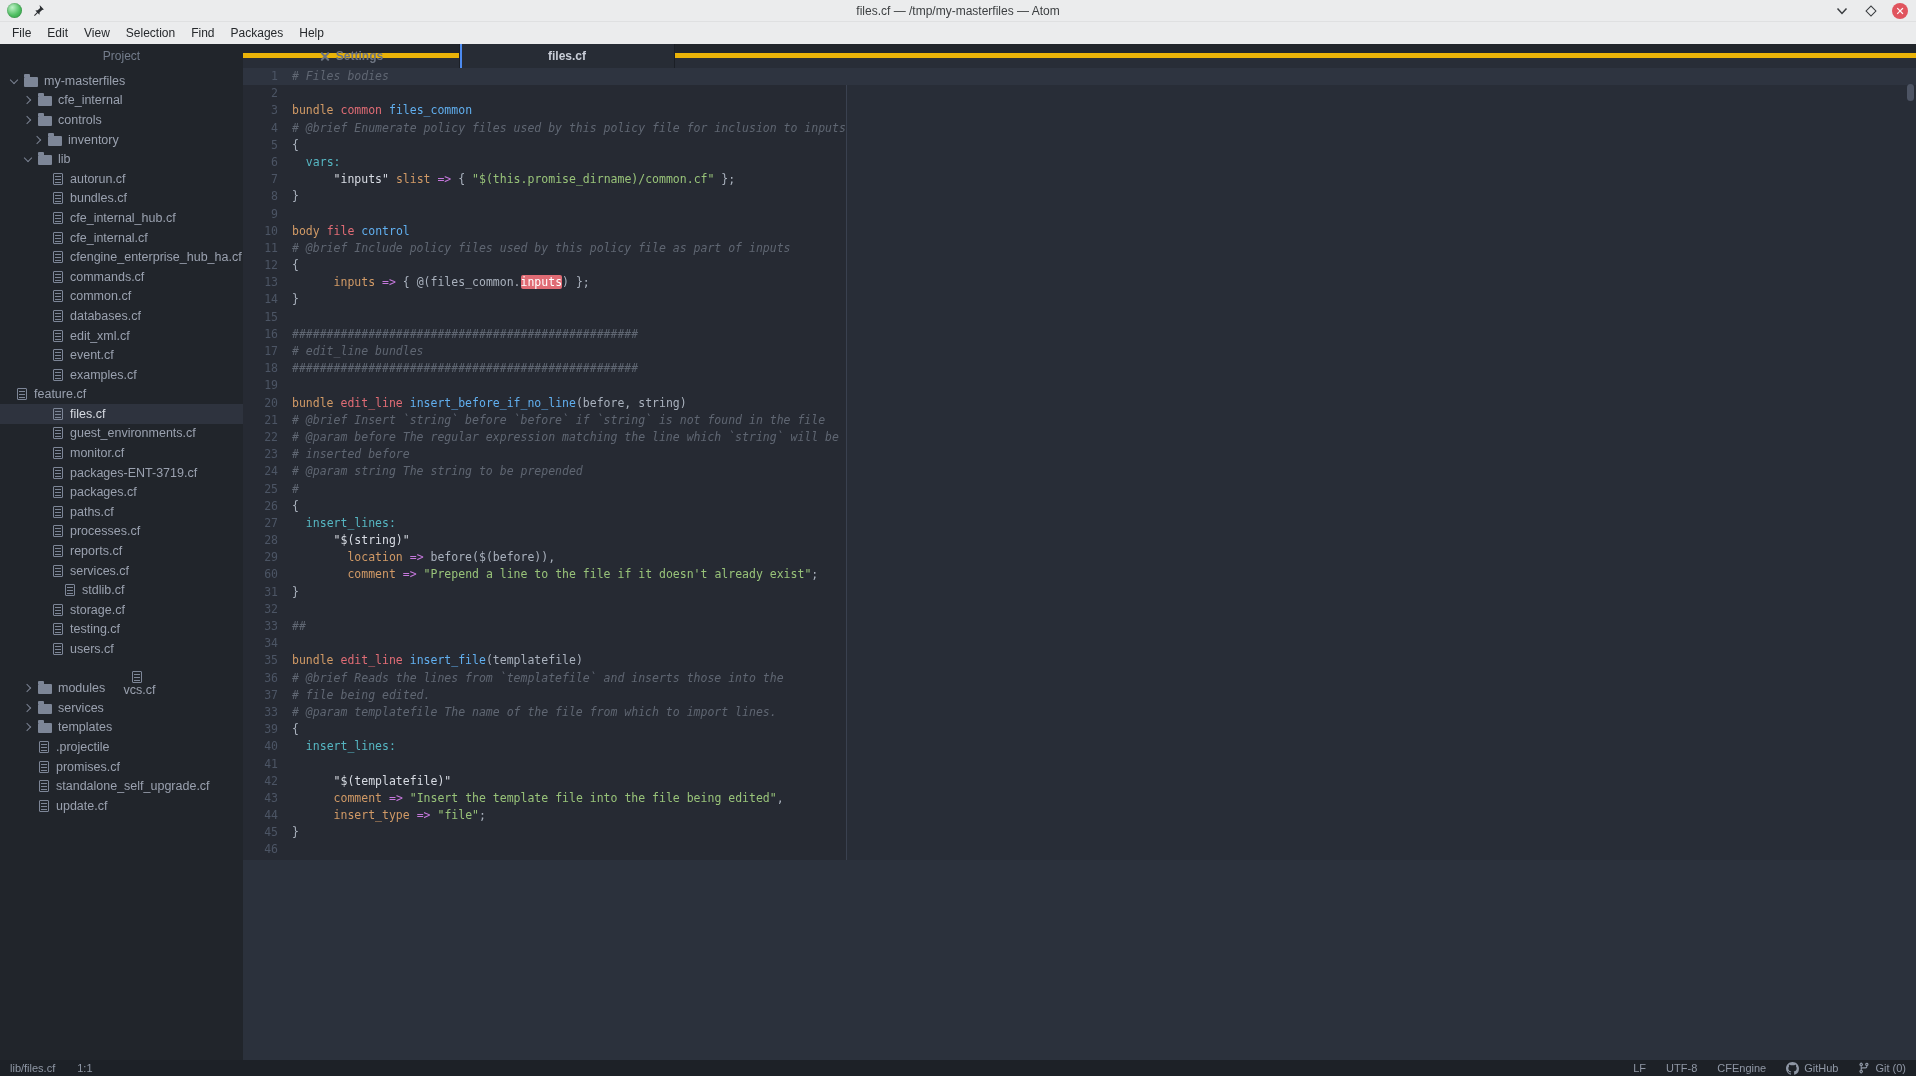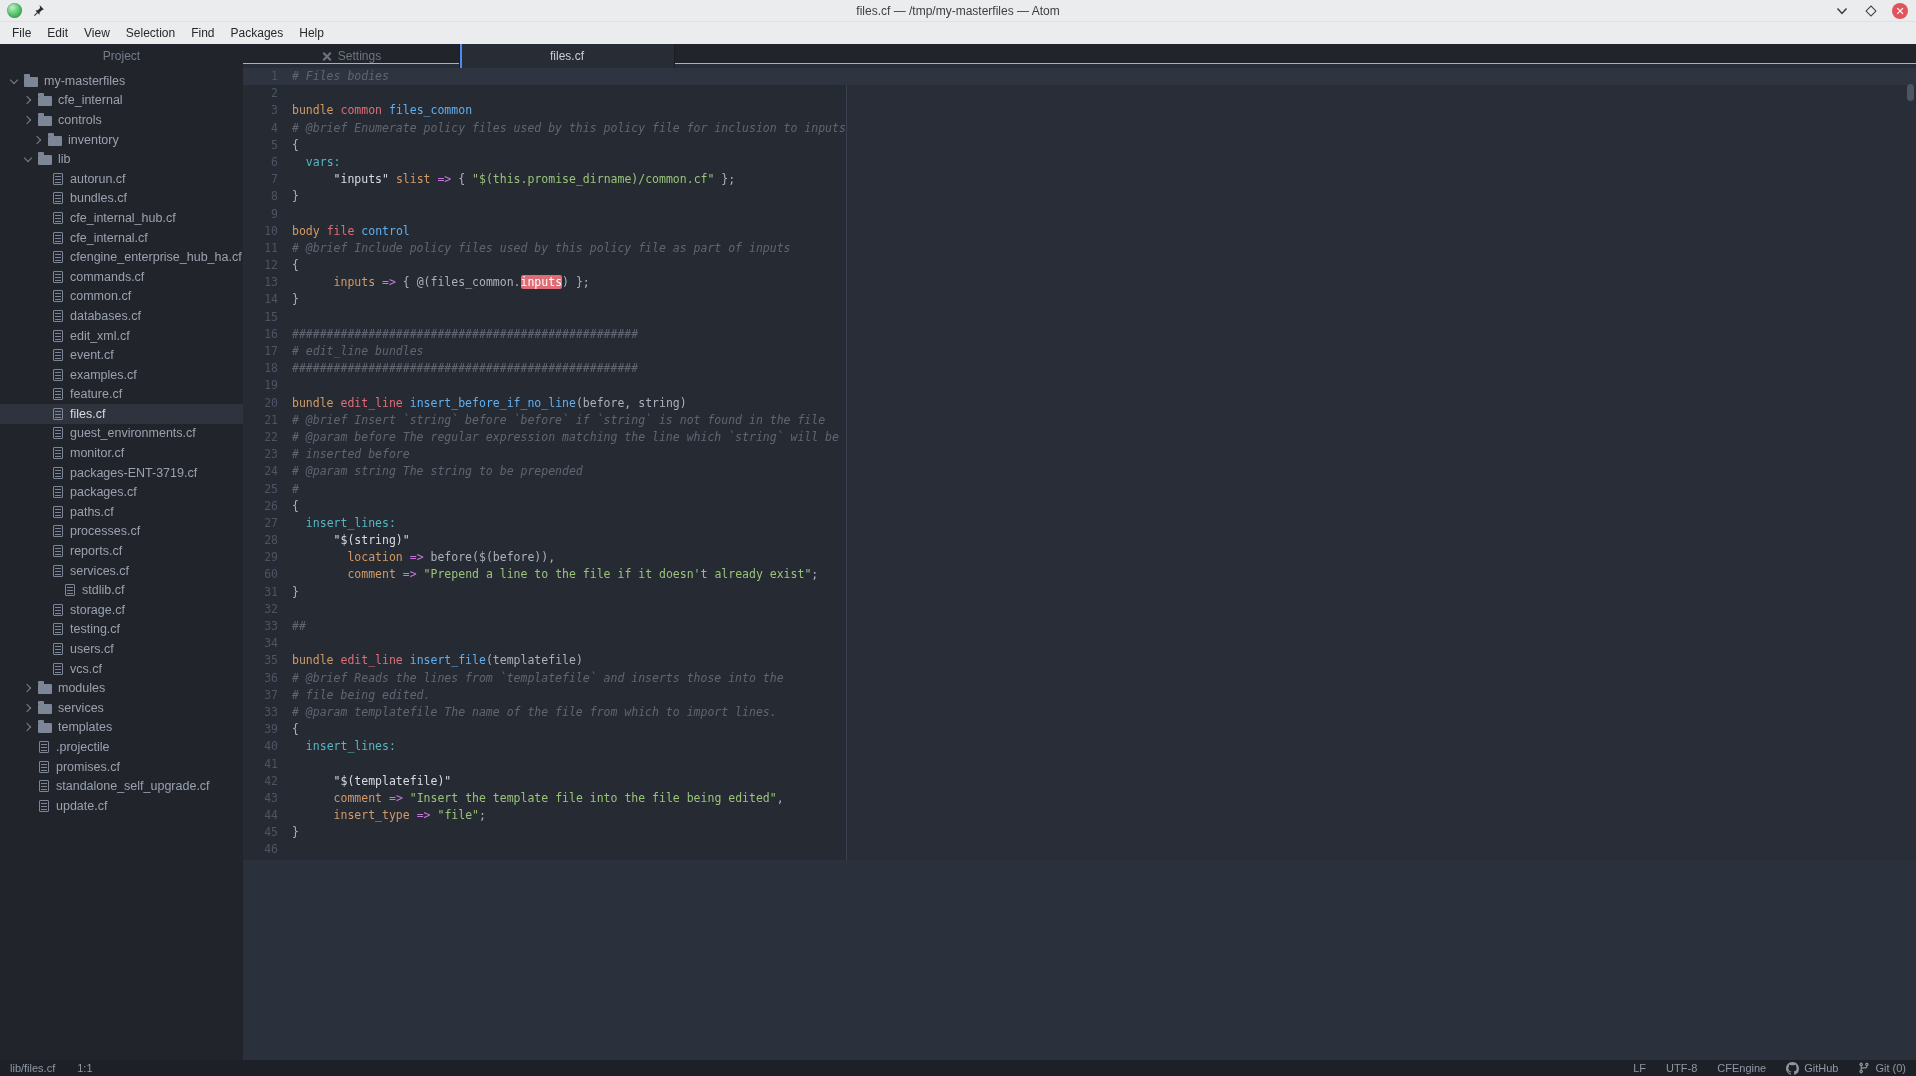--- a/index.html
+++ b/index.html
@@ -48,22 +48,22 @@
                 flex:none; margin-right:6px; margin-top:2px; }
   .folder-ico::before { content:""; position:absolute; top:-3px; left:0; width:6px; height:3px;
                         background:#7d8697; border-radius:1px 1px 0 0; }
   .file-ico { width:10px; height:12px; border:1.4px solid #7d8697; border-radius:1px; position:relative;
               flex:none; margin-right:7px; margin-left:1px; }
   .file-ico::before { content:""; position:absolute; left:1px; right:1px; top:2px; height:7px;
               background:repeating-linear-gradient(#7d8697 0 1px, transparent 1px 3px); }
 
   
   .pane { flex:1; position:relative; background:#282d37; overflow:hidden; }
-  .tabbar { position:absolute; top:0; left:0; right:0; height:20px; background:#21252b;
-            border-bottom:1px solid #eab308; display:flex; }
+  .tabbar { position:absolute; top:0; left:0; right:0; height:14px; background:#21252b;
+            border-bottom:5px solid #eab308; display:flex;font-weight:bold; }
   .tab { height:24px; display:flex; align-items:center; justify-content:center; gap:6px;
          font-size:12px; color:#6e7582; border-right:1px solid #1b1f26; position:relative; }
   .tab.active { background:#272c35; color:#c9ced8; }
   .tab.active::before { content:""; position:absolute; left:0; top:0; bottom:0; width:2px; background:#4d8bf0; }
   .wrench-icon { width:11px; height:11px; position:relative; flex:none; }
   .wrench-icon::before, .wrench-icon::after { content:""; position:absolute; left:5px; top:0; width:2px; height:11px;
          background:#6e7582; border-radius:1px; }
   .wrench-icon::before { transform:rotate(45deg); }
   .wrench-icon::after  { transform:rotate(-45deg); }
 
@@ -214,21 +214,21 @@
           <div class="tree-row" style="padding-left: 36px;">
             <span class="chev none"></span>
             <span class="file-ico"></span>
             <span>event.cf</span>
           </div>
           <div class="tree-row" style="padding-left: 36px;">
             <span class="chev none"></span>
             <span class="file-ico"></span>
             <span>examples.cf</span>
           </div>
-          <div class="tree-row" style="padding-left: 36px;">
+          <div class="tree-row" style="">
             <span class="chev none"></span>
             <span class="file-ico"></span>
             <span>feature.cf</span>
           </div>
           <div class="tree-row selected" style="padding-left: 36px;">
             <span class="chev none"></span>
             <span class="file-ico"></span>
             <span>files.cf</span>
           </div>
           <div class="tree-row" style="padding-left: 36px;">
@@ -284,21 +284,21 @@
           <div class="tree-row" style="padding-left: 36px;">
             <span class="chev none"></span>
             <span class="file-ico"></span>
             <span>testing.cf</span>
           </div>
           <div class="tree-row" style="padding-left: 36px;">
             <span class="chev none"></span>
             <span class="file-ico"></span>
             <span>users.cf</span>
           </div>
-          <div class="tree-row" style="padding-left: 36px;">
+          <div class="tree-row" style="padding-left: 36px; flex-direction: column;">
             <span class="chev none"></span>
             <span class="file-ico"></span>
             <span>vcs.cf</span>
           </div>
           <div class="tree-row" style="padding-left: 22px;">
             <span class="chev collapsed"></span>
             <span class="folder-ico"></span>
             <span>modules</span>
           </div>
           <div class="tree-row" style="padding-left: 22px;">

